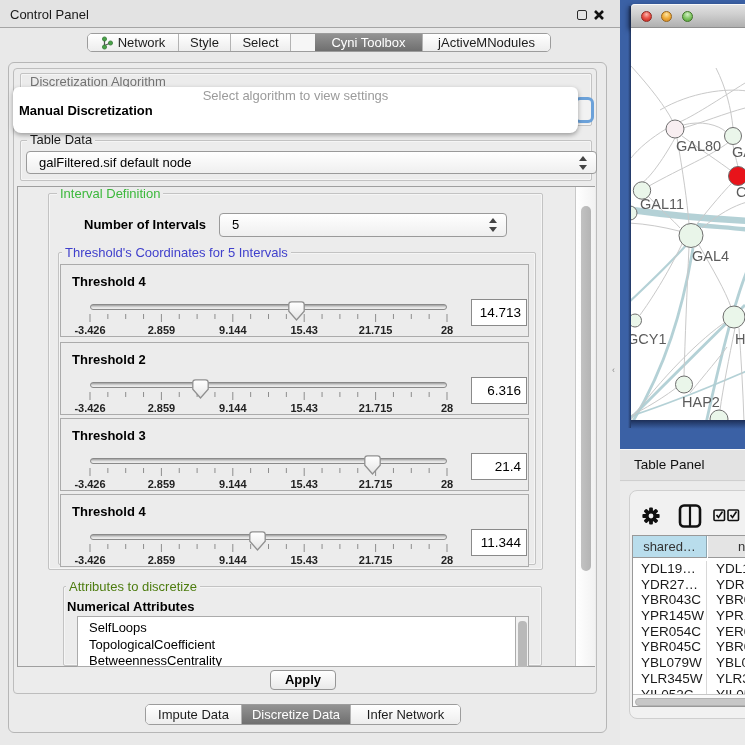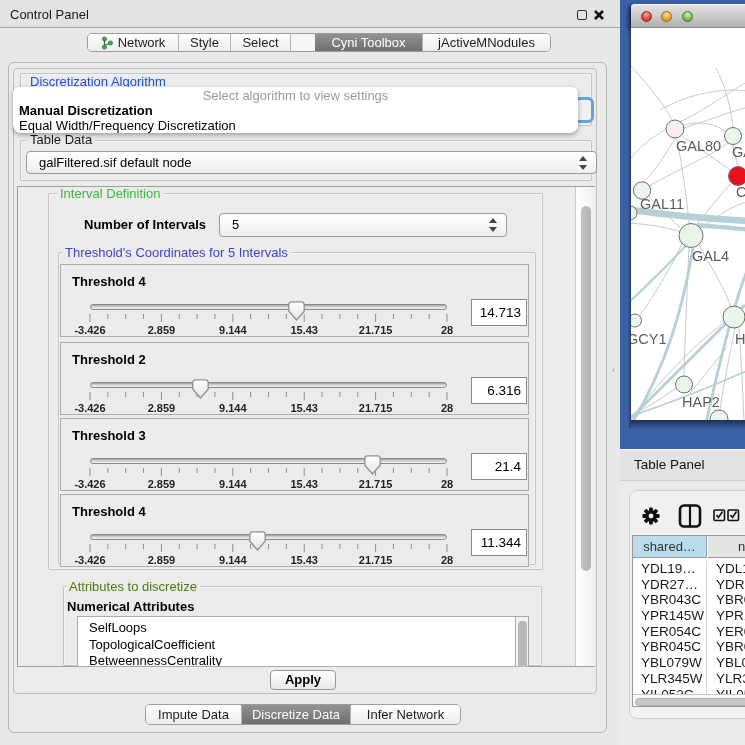--- a/index.html
+++ b/index.html
@@ -46,34 +46,33 @@
   <div style="width:52px;">Style</div>
   <div style="width:60px;">Select</div>
   <div class="sel" style="width:108px;margin-left:24px;">Cyni Toolbox</div>
   <div style="width:127px;">jActiveMNodules</div>
 </div>
 
 <div class="abs" style="left:8px;top:62px;width:599px;height:671px;border:1px solid #b6b6b6;border-radius:6px;background:#ebebeb;"></div>
 <div class="abs" style="left:13px;top:68px;width:584px;height:626px;border:1px solid #bdbdbd;border-radius:4px;background:#ececec;"></div>
 
 <div class="gbox" style="left:20px;top:73px;width:572px;height:53px;"></div>
-<div class="glabel" style="left:27px;top:75px;color:#1d4ed8;">Discretization Algorithm</div>
+<div class="glabel" style="left:27px;top:75px;color:#737373;">Discretization Algorithm</div>
 <div class="abs" style="left:574px;top:97px;width:20px;height:26px;border:3px solid rgba(92,152,214,0.9);border-radius:6px;background:#f2f2f2;"></div>
 
 <div class="gbox" style="left:20px;top:140px;width:572px;height:41px;"></div>
 <div class="glabel" style="left:27px;top:133px;color:#1a1a1a;text-align:center;">Table Data</div>
 <div class="combo" style="left:26px;top:151px;width:571px;height:23px;">
   <div class="ctext">galFiltered.sif default node</div>
     <div class="arrows"></div>
 </div>
 
 <div class="abs" style="left:13px;top:87px;width:565px;height:46px;background:#fff;border-radius:6px 6px 8px 8px;box-shadow:0 2px 5px rgba(0,0,0,0.35);z-index:50;">
   <div class="abs" style="left:0;top:1px;width:565px;text-align:center;font-size:13px;color:#9b9b9b;">Select algorithm to view settings</div>
   <div class="abs" style="left:6px;top:16px;font-size:13px;font-weight:bold;color:#000;">Manual Discretization</div>
-  <div class="abs" style="left:6px;top:31px;font-size:13px;color:#000;">Equal Width/Frequency Discretization</div>
 </div>
 
 <div class="abs" style="left:17px;top:186px;width:578px;height:481px;border:1px solid #9f9f9f;background:#ececec;"></div>
 
 <div class="gbox" style="left:48px;top:193px;width:495px;height:377px;"></div>
 <div class="glabel" style="left:57px;top:187px;color:#3cb83c;">Interval Definition</div>
 <div class="abs" style="left:84px;top:217px;font-size:13px;font-weight:bold;">Number of Intervals</div>
 <div class="combo" style="left:219px;top:213px;width:288px;height:24px;">
   <div class="ctext">5</div>
     <div class="arrows"></div>

